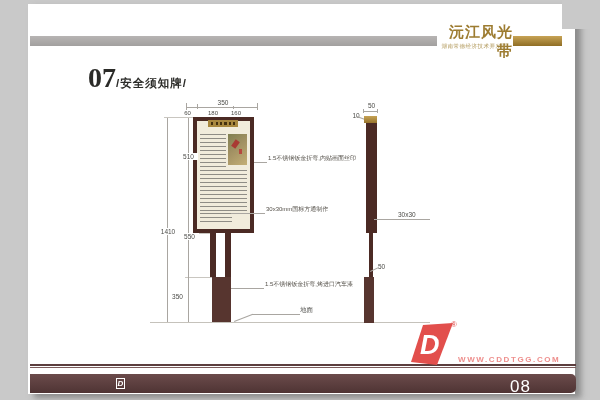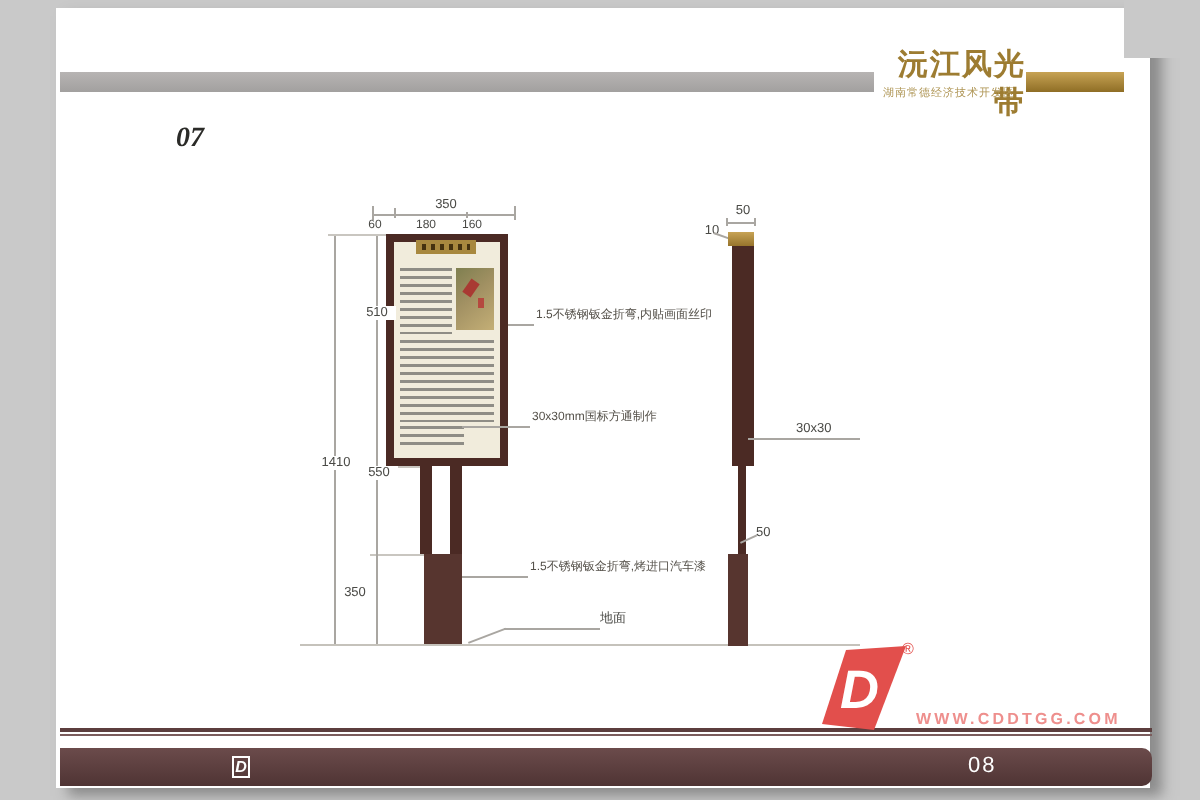--- a/index.html
+++ b/index.html
@@ -24,21 +24,22 @@
 
 <div class="stage">
   <div class="slide"></div>
 
   <div class="abs" style="left:30px;top:36px;width:407px;height:10px;background:linear-gradient(180deg,#b7b4b3,#a2a09f);"></div>
   <div class="abs" style="left:436px;top:23px;width:77px;text-align:right;font-family:'Liberation Serif','DejaVu Serif',serif;font-weight:bold;font-size:15px;color:#9d7c31;letter-spacing:1px;">沅江风光带</div>
   <div class="abs" style="left:436px;top:43px;width:77px;text-align:center;font-size:5.5px;color:#ae9453;letter-spacing:0.5px;">湖南常德经济技术开发区</div>
   <div class="abs" style="left:513px;top:36px;width:49px;height:10px;background:linear-gradient(180deg,#c7a355,#8f6e25);"></div>
 
   <div class="abs" style="left:88px;top:62px;display:flex;align-items:baseline;color:#2b2b28;">
-    <span style="font-family:'Liberation Serif','DejaVu Serif',serif;font-size:14px;font-weight:bold;font-style:italic;">07</span>
+    <span style="font-family:'Liberation Serif','DejaVu Serif',serif;font-size:28px;font-weight:bold;">07</span>
+    <span style="font-size:11.5px;font-weight:bold;letter-spacing:1px;">/安全须知牌/</span>
   </div>
 
   <div class="hline" style="left:186px;top:107px;width:72px;"></div>
   <div class="tick" style="left:186px;top:103px;width:1px;height:7px;"></div>
   <div class="tick" style="left:197px;top:104px;width:1px;height:5px;"></div>
   <div class="tick" style="left:233px;top:104px;width:1px;height:5px;"></div>
   <div class="tick" style="left:257px;top:103px;width:1px;height:7px;"></div>
   <div class="dim-text" style="left:210px;top:99px;width:24px;">350</div>
   <div class="seg-text" style="left:181px;top:110px;width:13px;">60</div>
   <div class="seg-text" style="left:203px;top:110px;width:20px;">180</div>
@@ -103,16 +104,16 @@
       <text x="14" y="33" font-size="27" font-weight="bold" font-style="italic" fill="#ffffff" font-family="Liberation Sans, sans-serif">D</text>
     </svg>
     <span style="position:absolute;left:45px;top:0;font-size:8px;color:#e24f4c;">®</span>
     <span style="position:absolute;left:52px;top:35px;font-size:8px;font-weight:bold;color:#ee8f8d;letter-spacing:1.6px;white-space:nowrap;">WWW.CDDTGG.COM</span>
   </div>
 
   <div class="abs" style="left:30px;top:364px;width:546px;height:2px;background:#5c3e3e;z-index:4;"></div>
   <div class="abs" style="left:30px;top:367px;width:546px;height:1px;background:#7b5c5c;z-index:4;"></div>
   <div class="abs" style="left:30px;top:374px;width:546px;height:19px;background:linear-gradient(180deg,#6b4b4b,#4f3434);border-radius:0 5px 5px 0;z-index:4;"></div>
   <div class="abs" style="left:116px;top:378px;width:9px;height:11px;z-index:5;color:#fff;font-size:8px;font-weight:bold;font-style:italic;border:1px solid #fff;box-sizing:border-box;line-height:9px;text-align:center;">D</div>
-  <div class="abs" style="left:484px;top:377px;font-size:11px;color:#ffffff;letter-spacing:1px;z-index:5;">08</div>
+  <div class="abs" style="left:510px;top:377px;font-size:17px;color:#ffffff;letter-spacing:1px;z-index:5;">08</div>
 
   <div class="abs" style="left:562px;top:0;width:38px;height:29px;background:#c9c9c9;z-index:10;"></div>
 </div>
 
 </body></html>

